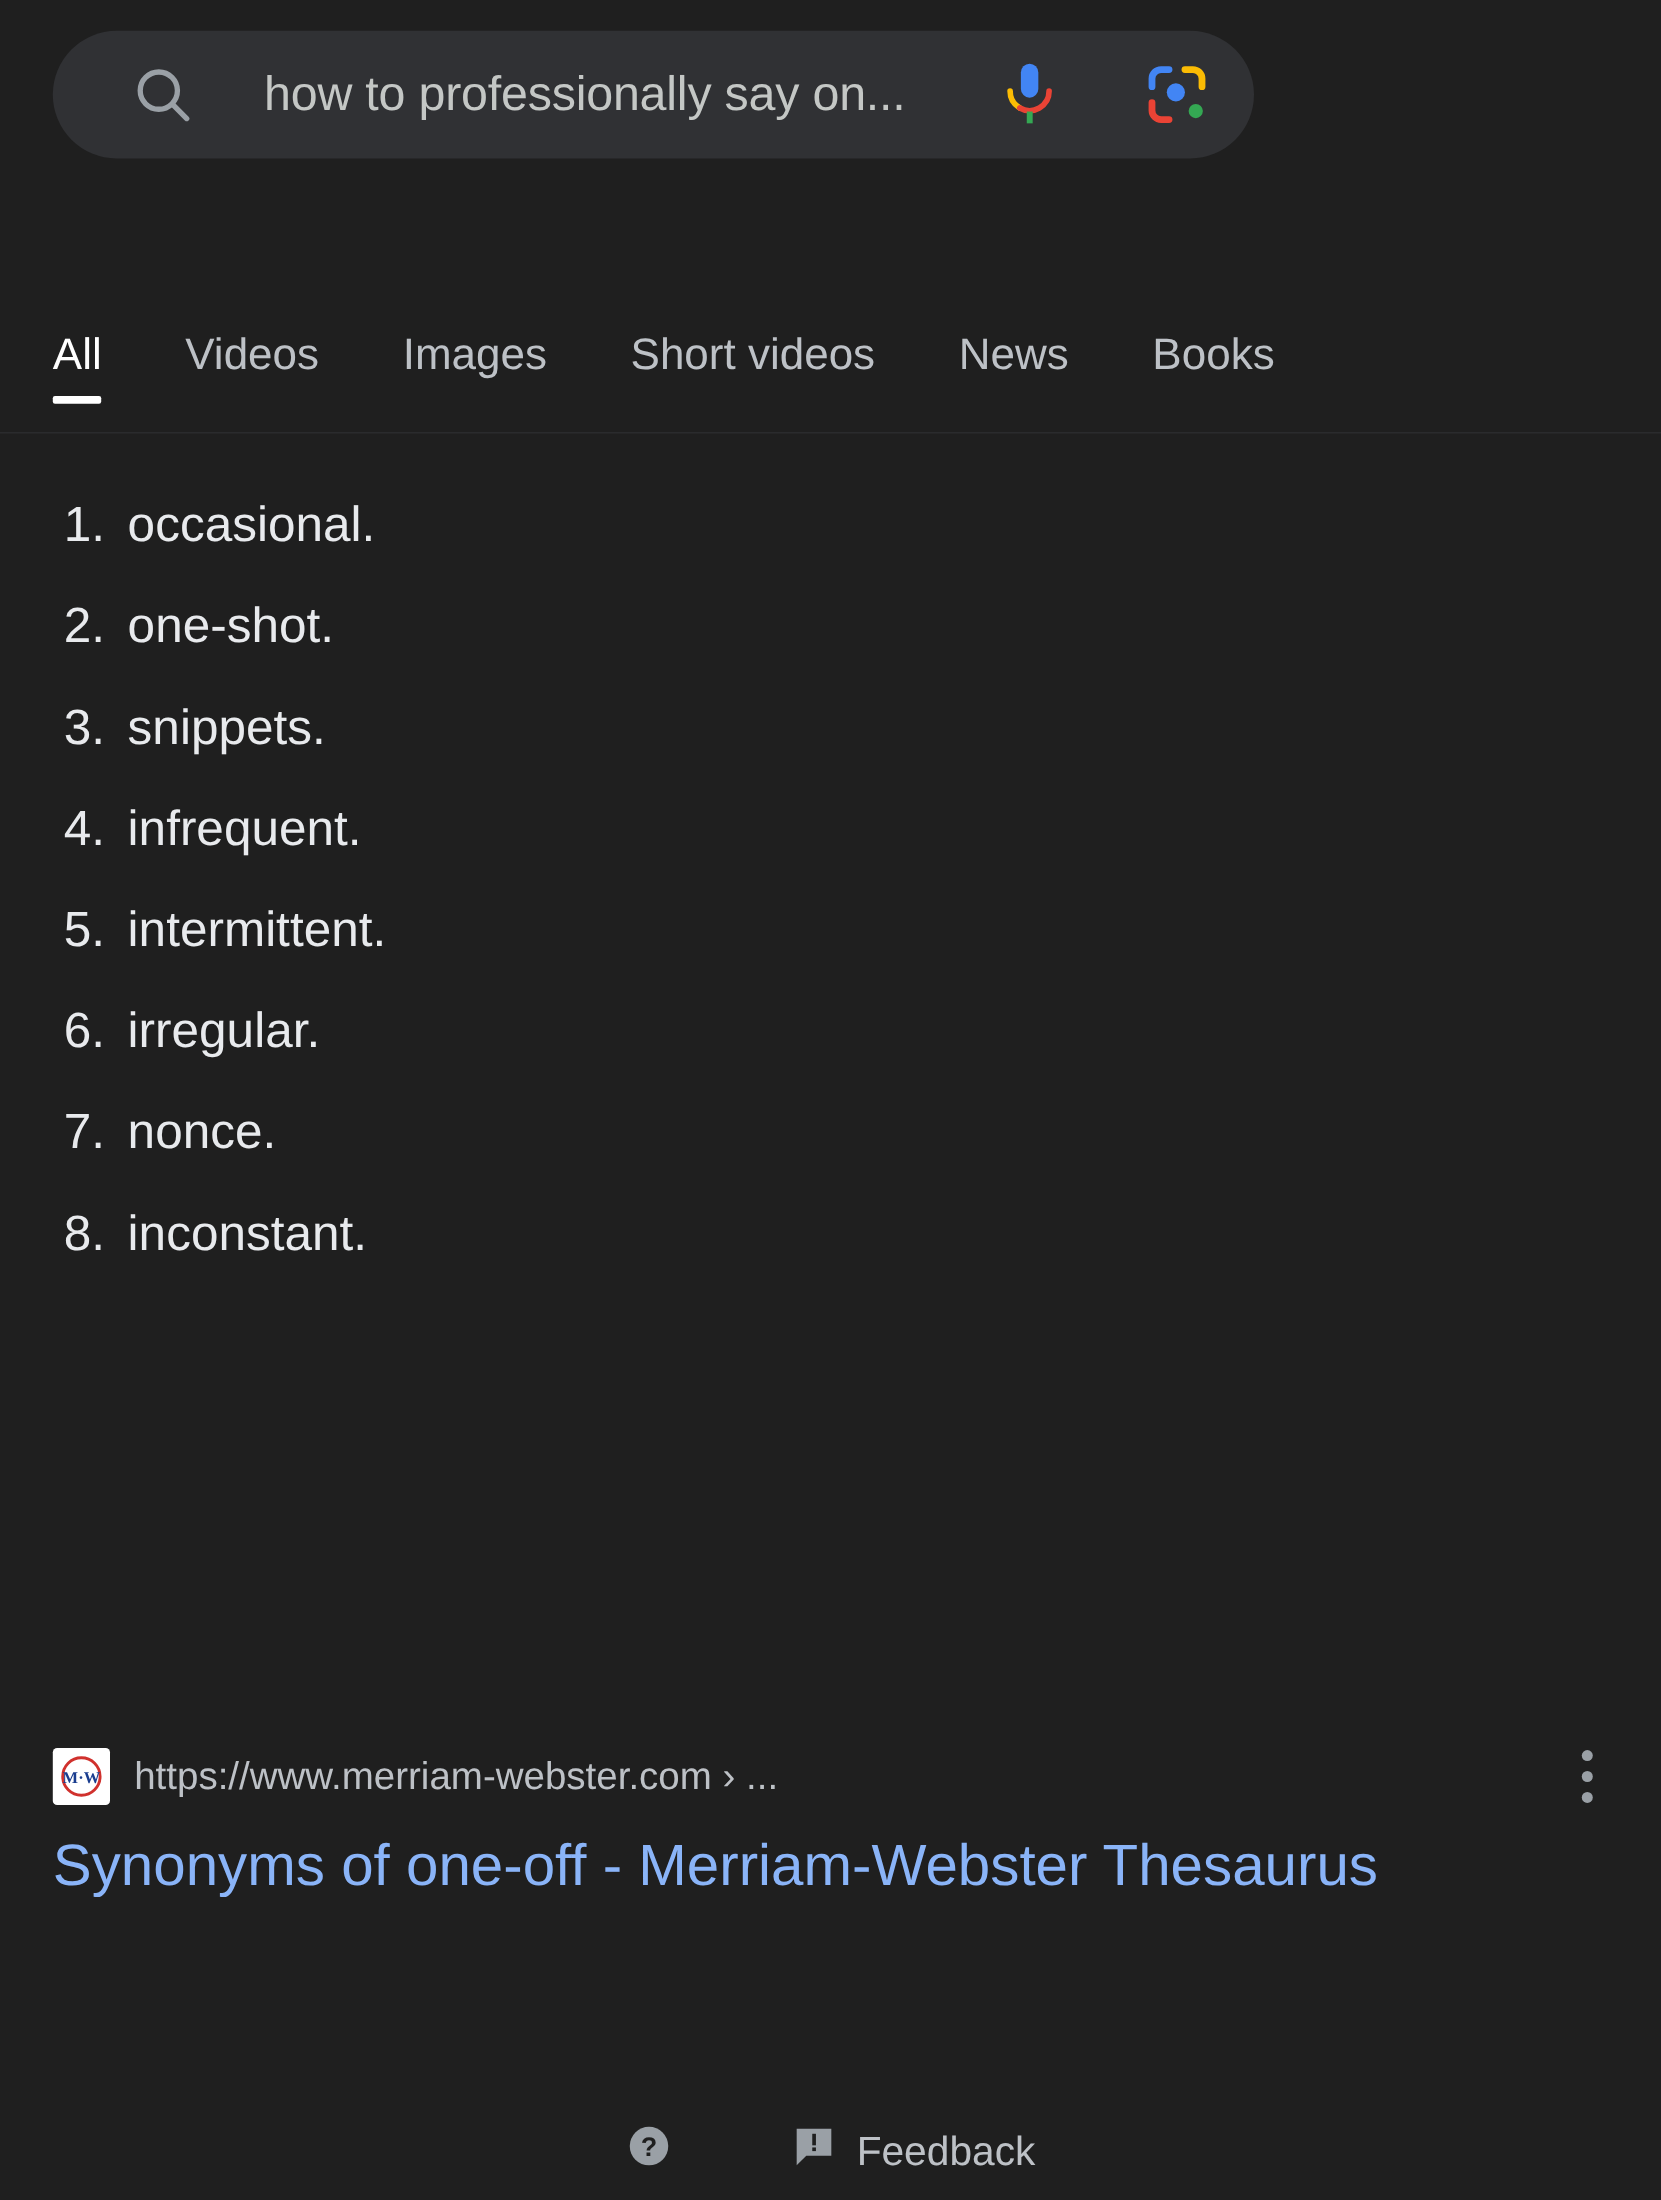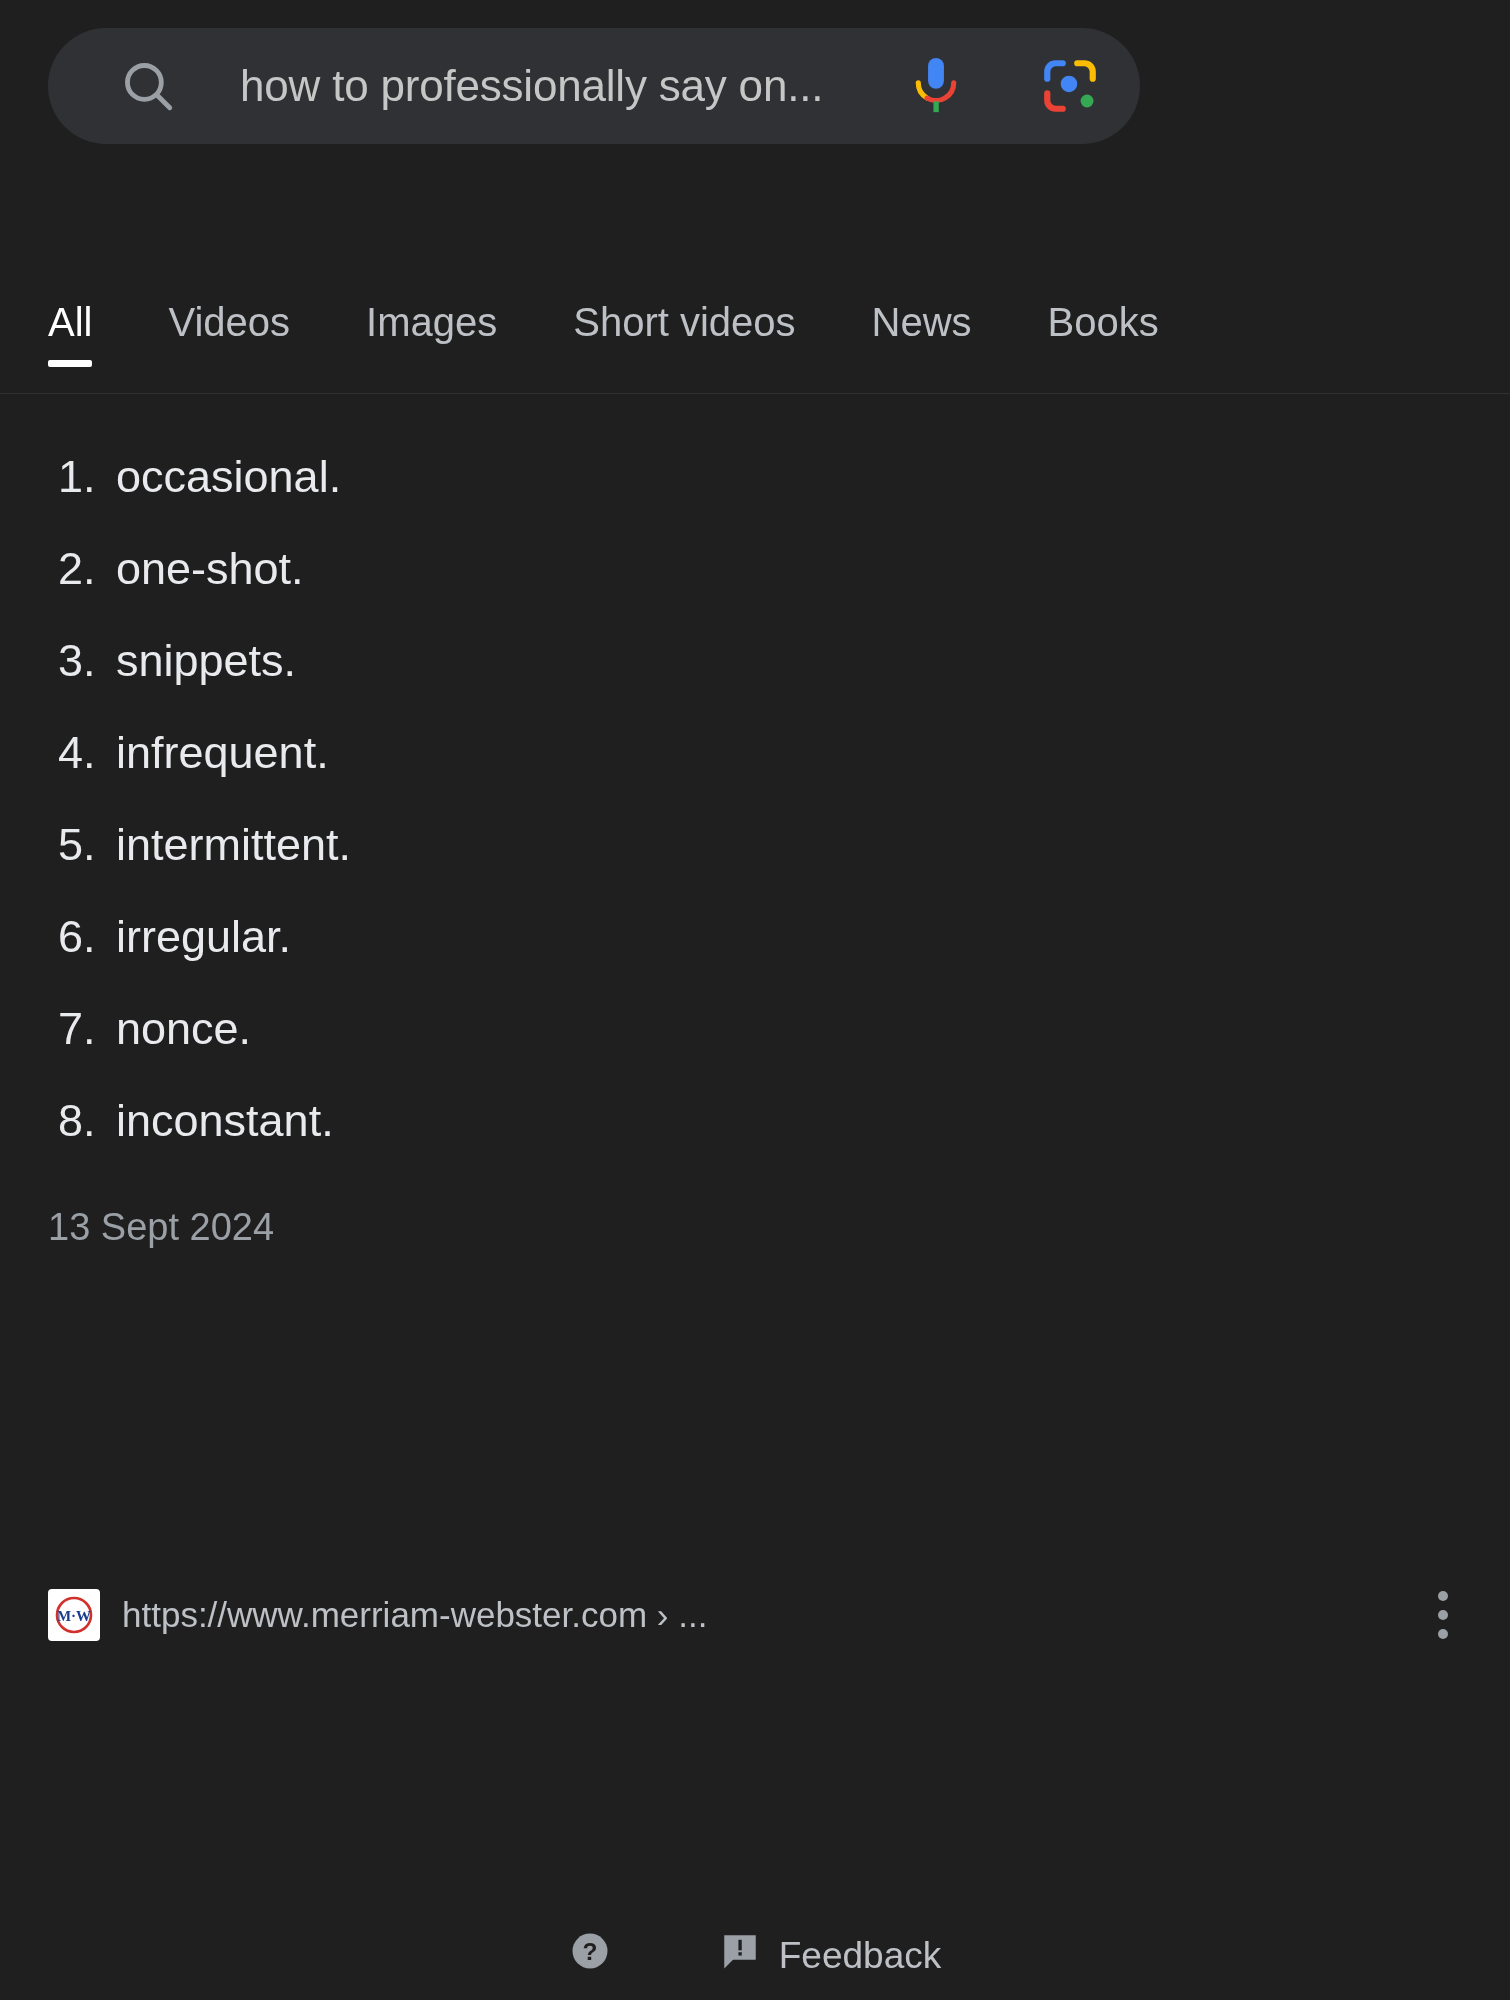--- a/index.html
+++ b/index.html
@@ -265,21 +265,20 @@
     <li class="snip-item">
       <span class="snip-num">7.</span>
       <span class="snip-word">nonce.</span>
     </li>
     <li class="snip-item">
       <span class="snip-num">8.</span>
       <span class="snip-word">inconstant.</span>
     </li>
   </ol>
 
-  <div class="snip-date">13 Sept 2024</div>
 </div>
 
 <div class="result">
 
   <div class="result-head">
     <span class="favicon">
       <svg width="44" height="44" viewBox="0 0 44 44">
         <circle cx="22" cy="22" r="17" fill="none" stroke="#d0312d" stroke-width="2.6"></circle>
         <text x="22" y="28" text-anchor="middle" font-family="'Liberation Serif', serif" font-size="15" font-weight="bold" fill="#1a3d8f">M·W</text>
       </svg>
@@ -287,20 +286,21 @@
 
     <span class="result-url">https://www.merriam-webster.com › ...</span>
 
     <span class="kebab">
       <i></i>
         <i></i>
         <i></i>
     </span>
   </div>
 
+  <div class="result-title">Synonyms of one-off - Merriam-Webster Thesaurus</div>
 </div>
 
 <div class="snippet-footer">
 
   <div class="foot-item">
     <span>
       <svg width="42" height="42" viewBox="0 0 24 24">
         <circle cx="12" cy="12" r="10" fill="#9aa0a6"></circle>
         <text x="12" y="17" text-anchor="middle" font-family="'Liberation Sans', sans-serif" font-size="14" font-weight="bold" fill="#1f1f1f">?</text>
       </svg>

